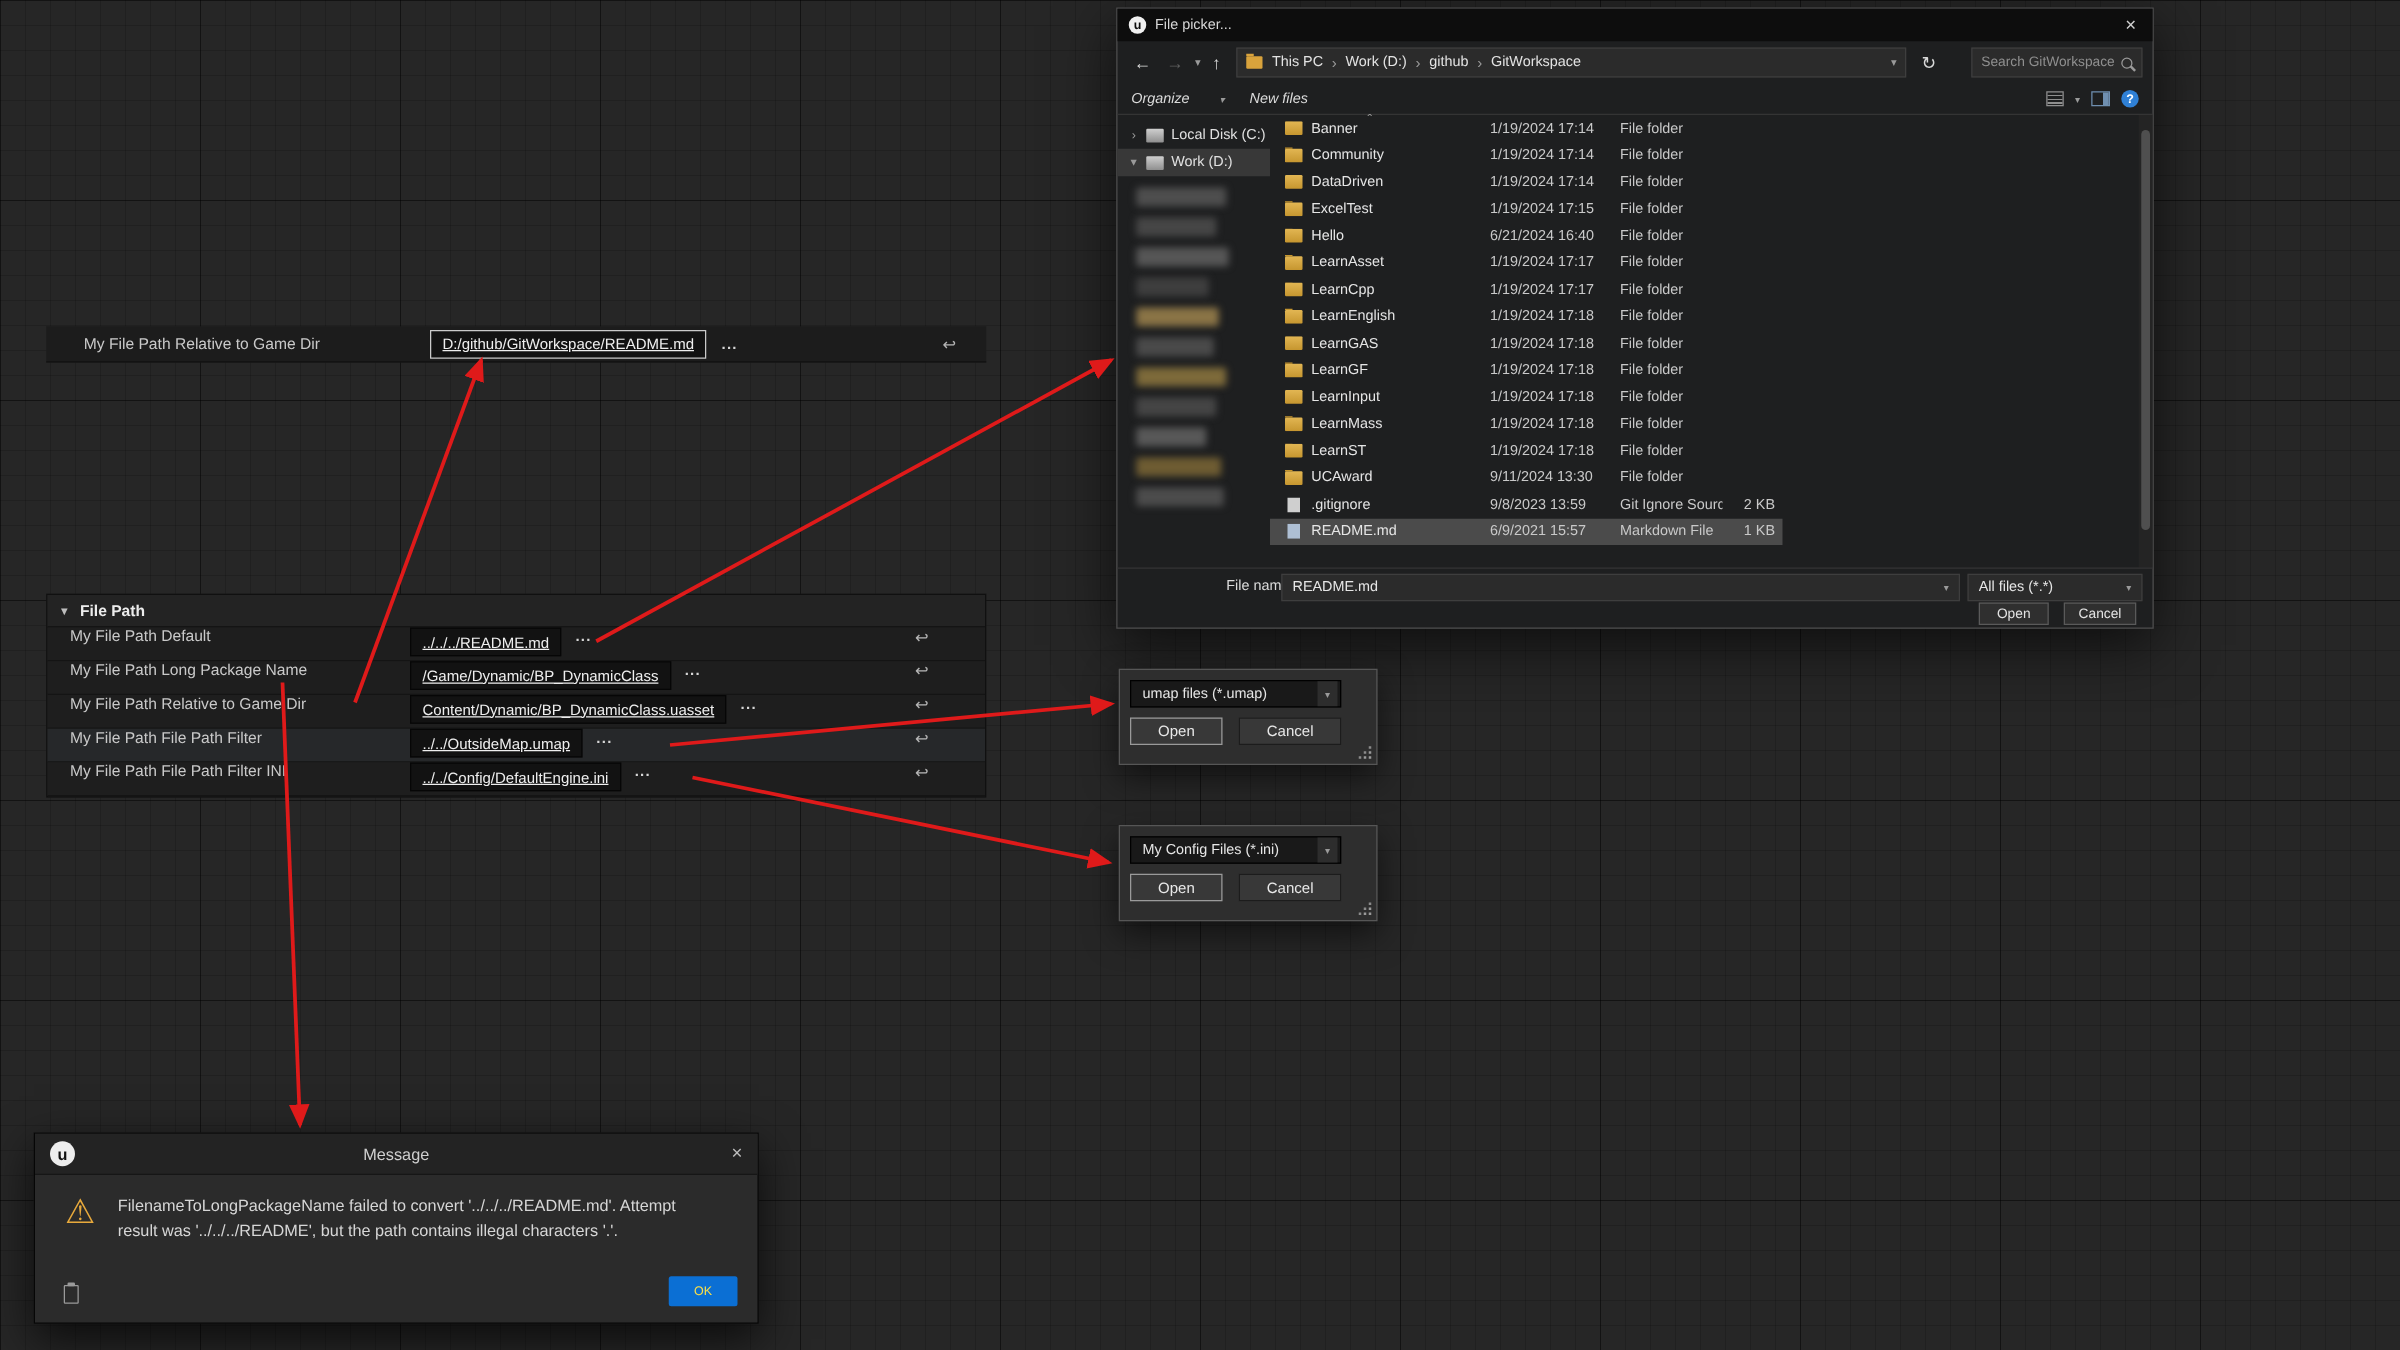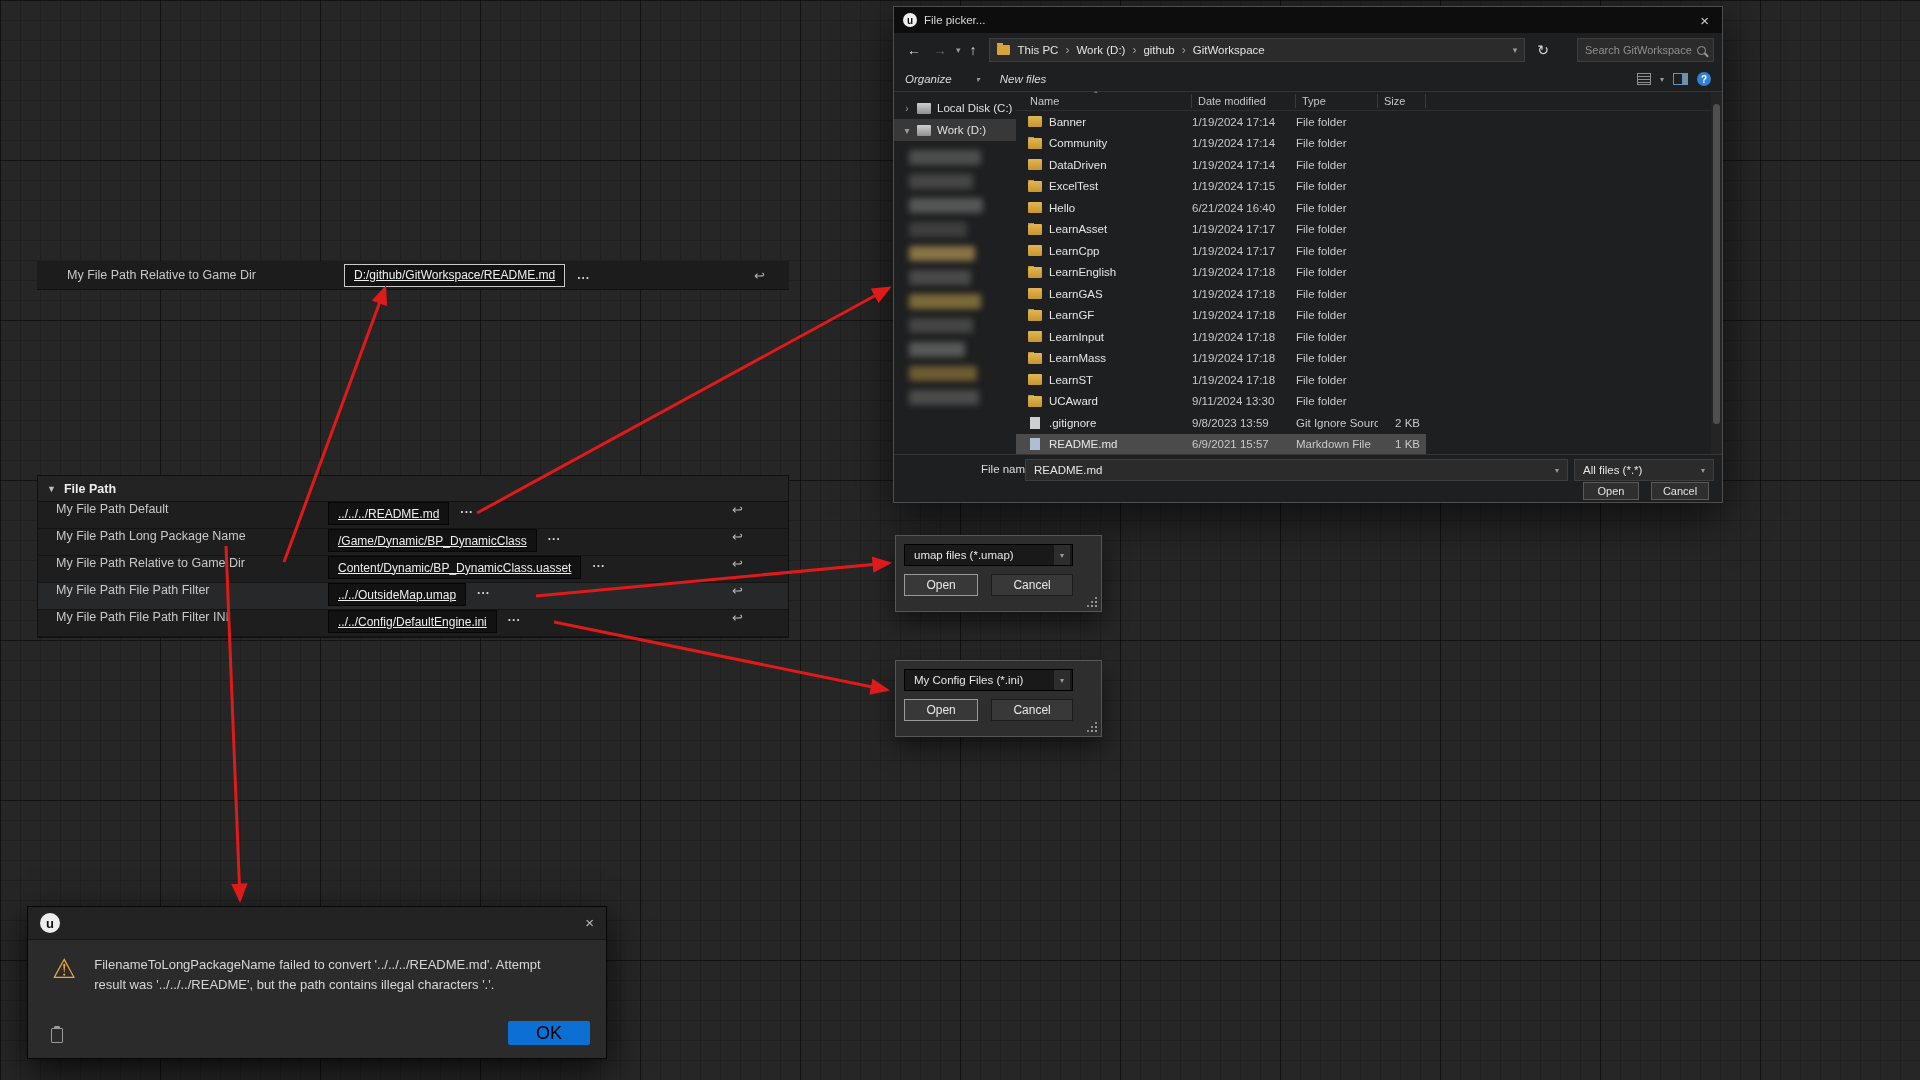--- a/index.html
+++ b/index.html
@@ -156,22 +156,22 @@
     background:#2b2b2b; border:1px solid #060606; box-shadow:0 12px 34px rgba(0,0,0,.7); }
   .msg-title { position:relative; height:33px; background:#232323; border-bottom:1px solid #161616;
     display:flex; align-items:center; }
   .ue-logo { width:20px; height:20px; border-radius:50%; background:#ededed; color:#101010;
     display:flex; align-items:center; justify-content:center; font-size:13px; font-weight:bold; margin-left:12px; z-index:1; }
   .msg-title-text { position:absolute; left:0; right:0; text-align:center; color:#cfcfcf; font-size:13px; }
   .msg-close { position:absolute; right:12px; top:7px; color:#bdbdbd; font-size:15px; }
   .msg-body { display:flex; gap:18px; padding:15px 20px 0 24px; }
   .warn { color:#e7a93c; font-size:27px; line-height:1.1; flex:0 0 auto; }
   .msg-text { color:#d6d6d6; font-size:13px; line-height:1.55; max-width:462px; }
-  .msg-ok { position:absolute; right:16px; bottom:13px; width:82px; height:24px; background:#0b6fd4;
-    color:#000000; font-size:18px; display:flex; align-items:center; justify-content:center; border-radius:2px; }
+  .msg-ok { position:absolute; right:16px; bottom:13px; width:55px; height:24px; background:#0b6fd4;
+    color:#fde047; font-size:10px; display:flex; align-items:center; justify-content:center; border-radius:2px; }
   .clip { position:absolute; left:23px; bottom:15px; width:12px; height:15px;
     border:1px solid #9a9a9a; border-radius:1px; }
   .clip::before { content:""; position:absolute; top:-3px; left:2px; width:6px; height:3px;
     background:#9a9a9a; border-radius:1px; }
 
   
   .arrows { position:absolute; inset:0; z-index:40; pointer-events:none; }
   .arrow { stroke:#df1a1a; stroke-width:3; marker-end:url(#ah); }
 </style>
 </head>
@@ -295,26 +295,20 @@
           <div class="br" style="background:#4a4a4a;width:62px"></div>
           <div class="br" style="background:#7d6a3a;width:72px"></div>
           <div class="br" style="background:#454545;width:64px"></div>
           <div class="br" style="background:#585858;width:56px"></div>
           <div class="br" style="background:#6e5c32;width:68px"></div>
           <div class="br" style="background:#4c4c4c;width:70px"></div>
         </div>
       </div>
       <div class="fp-list">
         <span class="sort-caret">ˆ</span>
-        <div class="f-head">
-          <span class="h-name">Name</span>
-          <span class="h-date">Date modified</span>
-          <span class="h-type">Type</span>
-          <span class="h-size">Size</span>
-        </div>
         <div>
   <div class="f-row">
     <span class="c-name">
       <i class="fi fi-folder"></i>
       <span class="f-name-text">Banner</span>
     </span>
     <span class="c-date">1/19/2024 17:14</span>
     <span class="c-type">File folder</span>
     <span class="c-size"></span>
   </div>
@@ -511,20 +505,21 @@
       <div class="mbtn cancel">Cancel</div>
     </div>
     <div class="grip"></div>
   </div>
 
   <div class="msg">
     <div class="msg-title">
       <span class="ue-logo">
           <i>u</i>
         </span>
+      <span class="msg-title-text">Message</span>
       <span class="msg-close">×</span>
     </div>
     <div class="msg-body">
       <span class="warn">⚠</span>
       <div class="msg-text">FilenameToLongPackageName failed to convert '../../../README.md'. Attempt result was '../../../README', but the path contains illegal characters '.'.</div>
     </div>
     <span class="clip"></span>
     <div class="msg-ok">OK</div>
   </div>
 

